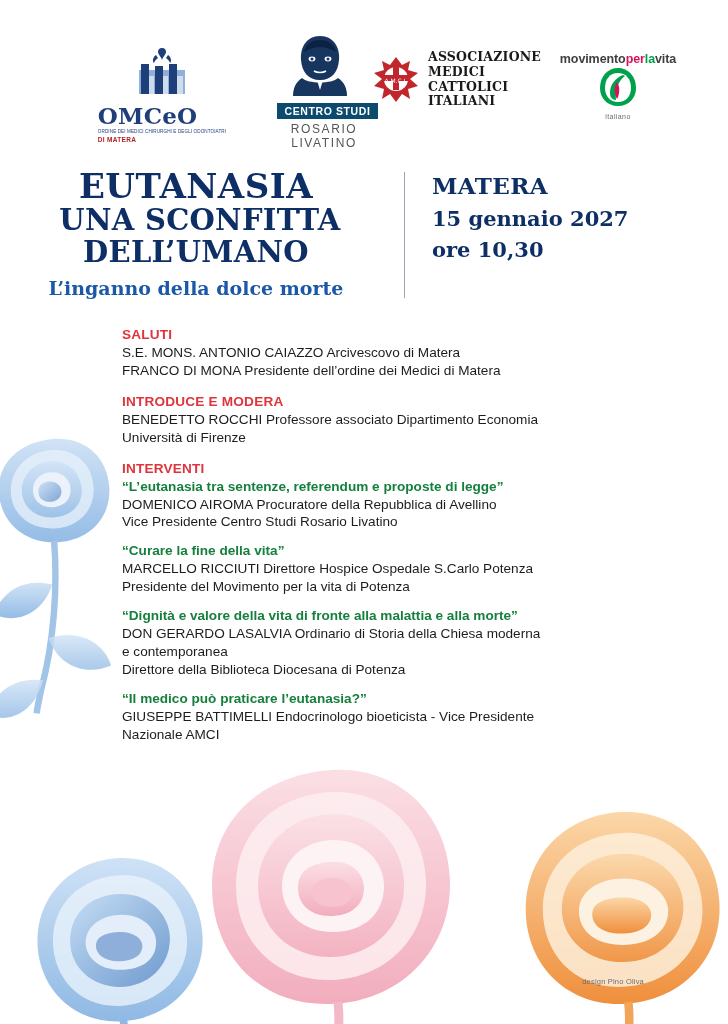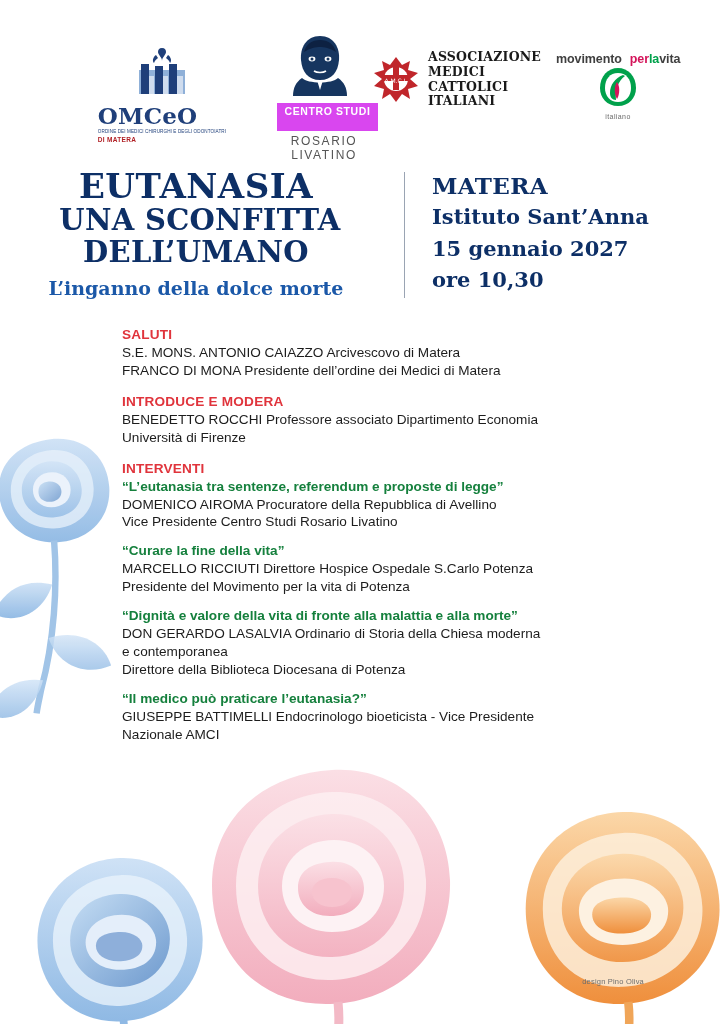--- a/index.html
+++ b/index.html
@@ -68,27 +68,27 @@
     font-weight: bold;
     letter-spacing: .3px;
     margin-top: 1px;
   }
 
   
   .logo-cs { left: 262px; top: 0px; width: 116px; text-align: center; }
   .cs-face { width: 60px; height: 62px; margin: 0 auto; }
   .cs-bar {
     margin-top: 3px;
-    background: #d946ef;
+    background: #0c4a6e;
     color: #fff;
     font-family: "Liberation Sans", sans-serif;
     font-size: 10.5px;
     font-weight: bold;
     letter-spacing: .6px;
-    padding: 2px 0 14px;
+    padding: 2px 0 2px;
     margin-left: 15px;
   }
   .cs-sub {
     font-size: 12px;
     letter-spacing: 1.6px;
     color: #555;
     margin-top: 3px;
     margin-left: 8px;
   }
 
@@ -101,21 +101,21 @@
     font-weight: bold;
     font-size: 12.5px;
     line-height: 1.18;
     color: #1a1a1a;
     letter-spacing: .2px;
   }
 
   
   .logo-mpv { left: 556px; top: 18px; width: 124px; text-align:center;}
   .mpv-word { font-size: 12.5px; font-weight: bold; color: #3f3f3f; letter-spacing: -.1px;}
-  .mpv-word .per { color:#d4145a;padding-left:8px; }
+  .mpv-word .per { color:#d4145a; }
   .mpv-word .la { color:#00a14b; }
   .mpv-word .vita { color:#3f3f3f; }
   .mpv-mark { width: 56px; height: 42px; margin: 2px auto 0; }
   .mpv-it { font-size: 7px; color:#6b6b6b; letter-spacing:.4px; margin-top:1px;}
 
   
   .titleblock {
     position: absolute;
     top: 168px;
     left: 0;
@@ -374,21 +374,20 @@
   <div class="titleblock">
     <div class="divider"></div>
     <div class="title-left">
       <div class="t1">EUTANASIA</div>
       <div class="t2">UNA SCONFITTA</div>
       <div class="t3">DELL’UMANO</div>
       <div class="t4">L’inganno della dolce morte</div>
     </div>
     <div class="title-right">
       <div class="r1">MATERA</div>
-      <div class="r2">Istituto Sant’Anna</div>
       <div class="r3">15 gennaio 2027</div>
       <div class="r4">ore 10,30</div>
     </div>
   </div>
 
   <div class="programme">
 
     <div class="grp">
       <div class="sec-head">SALUTI</div>
       <div class="line">S.E. MONS. ANTONIO CAIAZZO  Arcivescovo di Matera</div>

